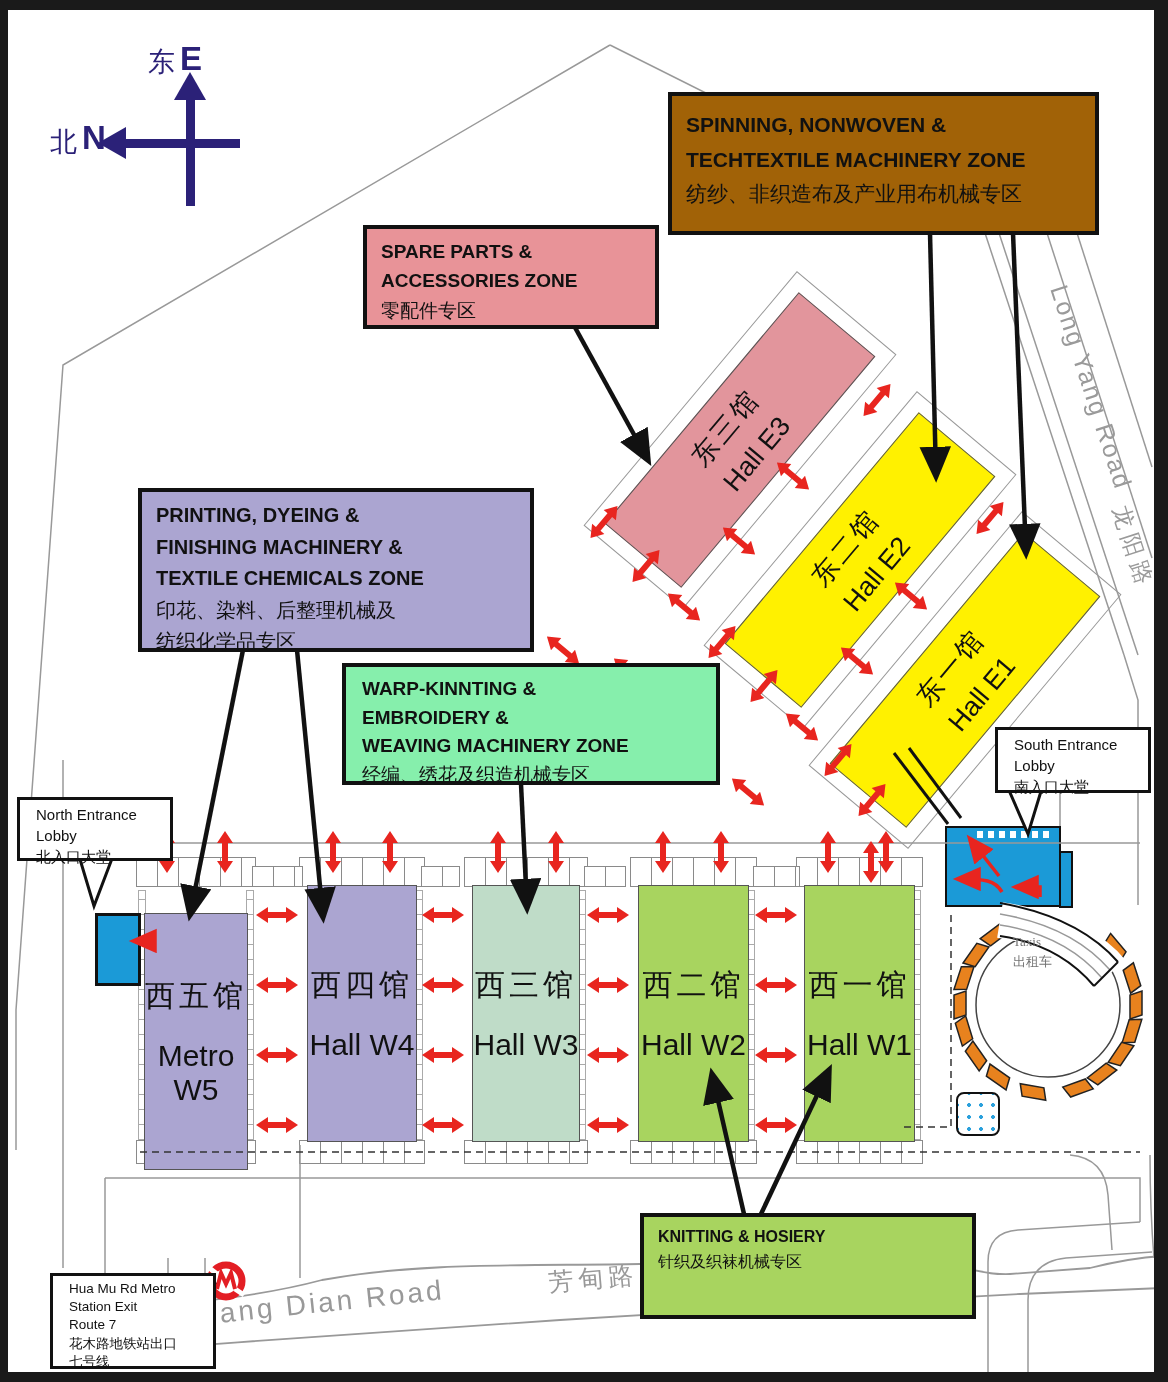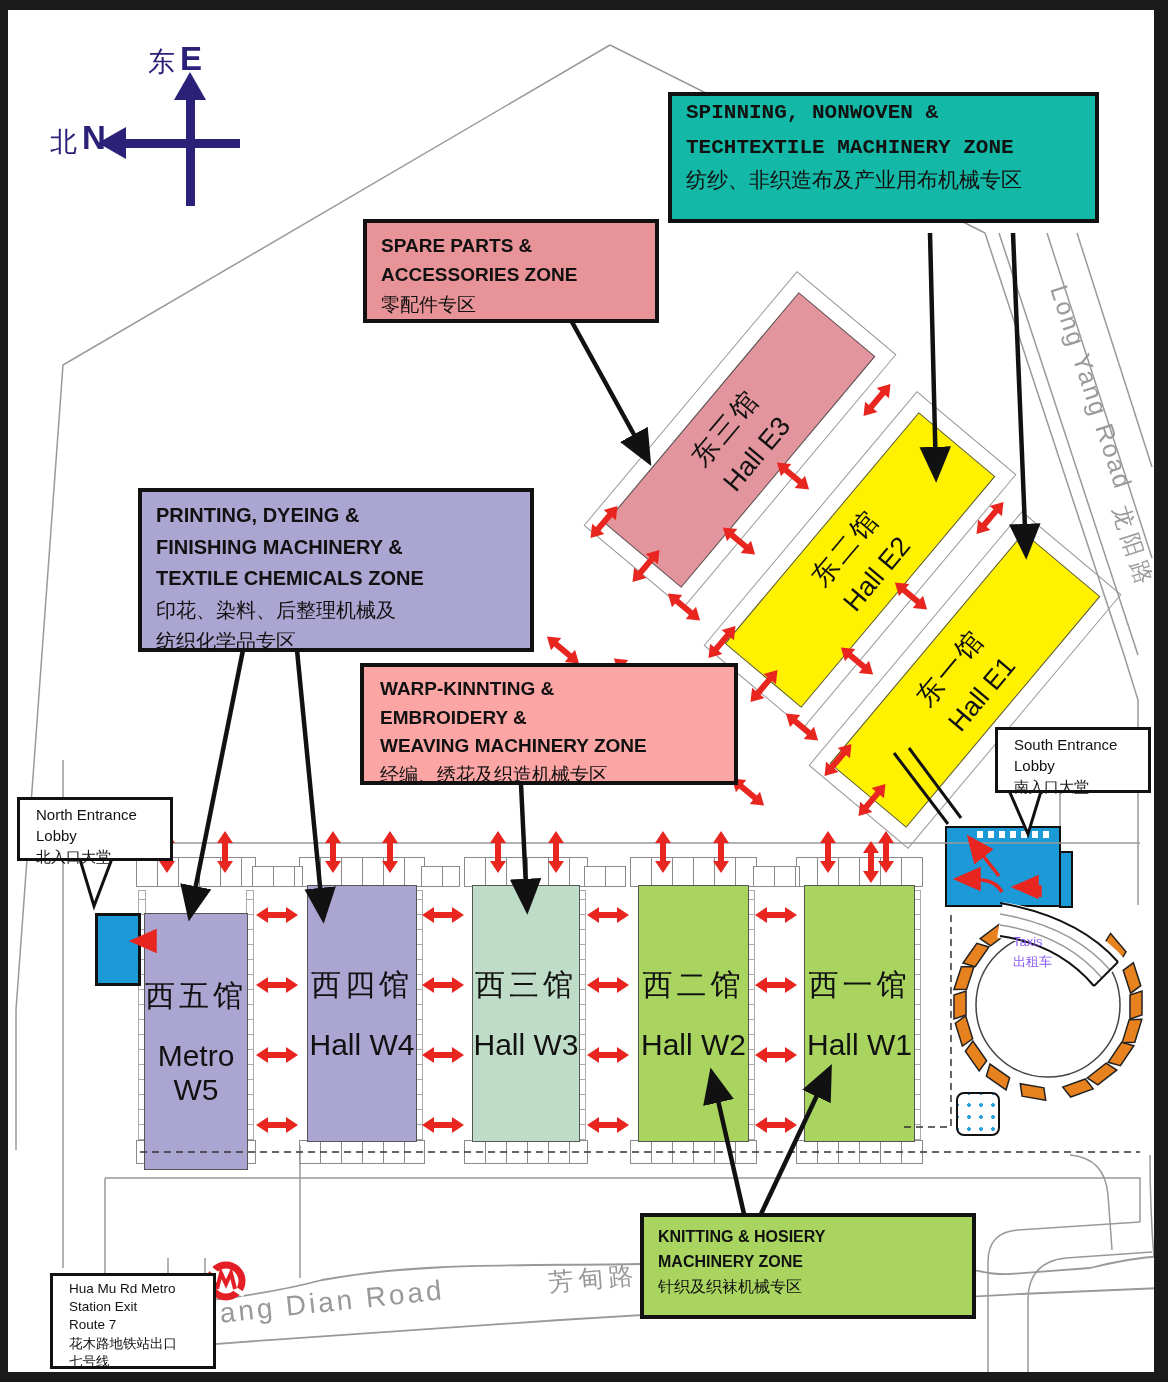--- a/index.html
+++ b/index.html
@@ -23,21 +23,21 @@
   .zone .en{font-weight:bold;}
   .zone div{white-space:nowrap;}
   .callout{position:absolute;background:#fff;border:3px solid #111;z-index:40;color:#111;padding:4px 16px;}
   .lobby{position:absolute;background:#1B9AD7;border:3px solid #111;z-index:6;}
   .dots{position:absolute;border:2px solid #111;border-radius:8px;background:#fff;
      background-image:radial-gradient(#2AA0DC 1.6px,transparent 2.2px);
      background-size:12px 12px;background-position:5px 5px;z-index:6;}
   .navy{color:#2B2178;}
   .compass-bar{position:absolute;background:#2B2178;z-index:10;}
   .tri{position:absolute;width:0;height:0;z-index:10;}
-  .taxi-label{position:absolute;z-index:25;color:#8b5cf6;font-size:13px;line-height:1.5;}
+  .taxi-label{position:absolute;z-index:25;color:#737373;font-size:13px;line-height:1.5;font-family:Liberation Serif, serif;}
 </style>
 </head>
 <body>
 
 <div id="map">
 
   <div>
     <div class="compass-bar" style="left:186px;top:96px;width:9px;height:110px;"></div>
     <div class="compass-bar" style="left:112px;top:139px;width:128px;height:9px;"></div>
     <div class="tri" style="left:174px;top:72px;border-left:16px solid transparent;border-right:16px solid transparent;border-bottom:28px solid #2B2178;"></div>
@@ -286,46 +286,45 @@
       <path d="M244,1295 L235,1289" stroke="#fff" stroke-width="5"></path>
       <path d="M217,1289 L221,1273 L226,1284 L231,1273 L235,1289" stroke="#E31E24" stroke-width="4" fill="none"></path>
     </g>
   </svg>
 
   <div class="taxi-label" style="left:1013px;top:932px;">
     <div>Taxis</div>
     <div>出租车</div>
   </div>
 
-  <div class="zone" style="left:668px;top:92px;width:395px;height:115px;background:#14b8a6;font-size:21px;line-height:1.65;padding-top:0;font-family:Liberation Mono, monospace;">
+  <div class="zone" style="left:668px;top:92px;width:395px;height:115px;background:#a16207;font-size:21px;line-height:1.65;padding-top:12px;">
     <div class="en">SPINNING, NONWOVEN &amp;</div>
     <div class="en">TECHTEXTILE MACHINERY ZONE</div>
     <div class="zh">纺纱、非织造布及产业用布机械专区</div>
   </div>
-  <div class="zone" style="left:363px;top:219px;width:260px;height:80px;background:#E89398;font-size:19px;line-height:1.55;">
+  <div class="zone" style="left:363px;top:225px;width:260px;height:80px;background:#E89398;font-size:19px;line-height:1.55;">
     <div class="en">SPARE PARTS &amp;</div>
     <div class="en">ACCESSORIES ZONE</div>
     <div class="zh">零配件专区</div>
   </div>
   <div class="zone" style="left:138px;top:488px;width:360px;height:140px;background:#ABA5D1;font-size:20px;line-height:1.58;">
     <div class="en">PRINTING, DYEING &amp;</div>
     <div class="en">FINISHING MACHINERY &amp;</div>
     <div class="en">TEXTILE CHEMICALS ZONE</div>
     <div class="zh">印花、染料、后整理机械及</div>
     <div class="zh">纺织化学品专区</div>
   </div>
-  <div class="zone" style="left:360px;top:663px;width:340px;height:98px;background:#fca5a5;font-size:19px;line-height:1.5;padding-left:16px;">
+  <div class="zone" style="left:342px;top:663px;width:340px;height:98px;background:#86efac;font-size:19px;line-height:1.5;padding-left:16px;">
     <div class="en">WARP-KINNTING &amp;</div>
     <div class="en">EMBROIDERY &amp;</div>
     <div class="en">WEAVING MACHINERY ZONE</div>
     <div class="zh">经编、绣花及织造机械专区</div>
   </div>
   <div class="zone" style="left:640px;top:1213px;width:300px;height:82px;background:#A8D45F;font-size:16px;line-height:1.55;">
     <div class="en">KNITTING &amp; HOSIERY</div>
-    <div class="en">MACHINERY ZONE</div>
     <div class="zh">针织及织袜机械专区</div>
   </div>
 
   <div class="callout" style="left:17px;top:797px;width:118px;height:50px;font-size:15px;line-height:1.4;">
     <div>North Entrance</div>
     <div>Lobby</div>
     <div>北入口大堂</div>
   </div>
   <div class="callout" style="left:995px;top:727px;width:118px;height:52px;font-size:15px;line-height:1.4;">
     <div>South Entrance</div>

